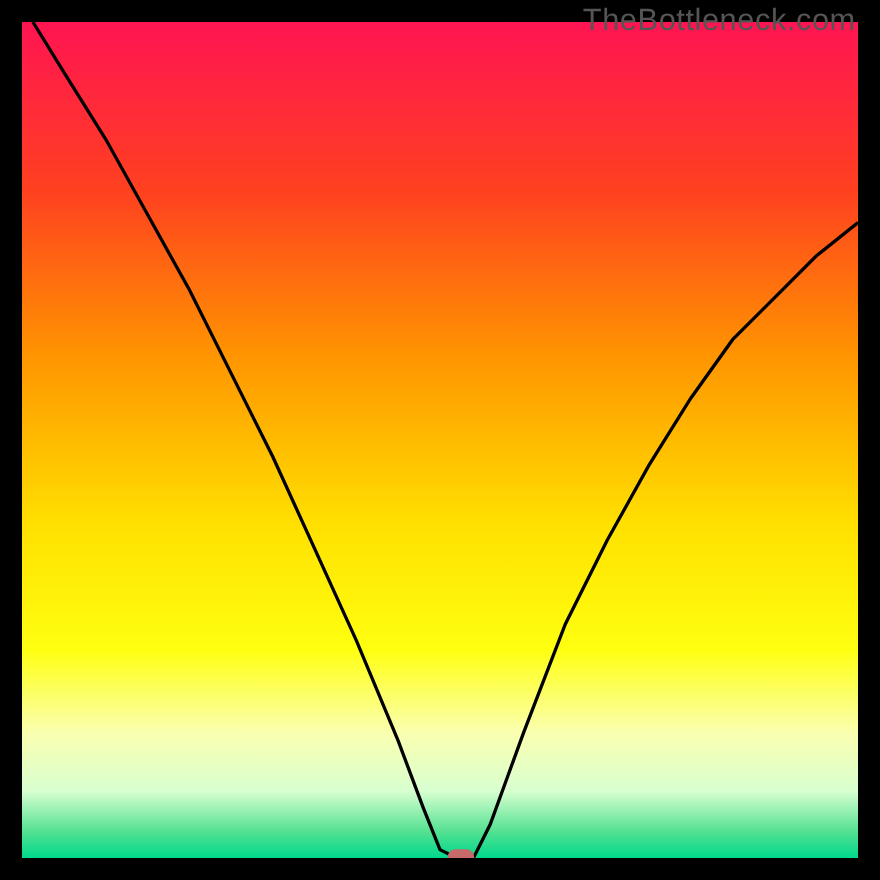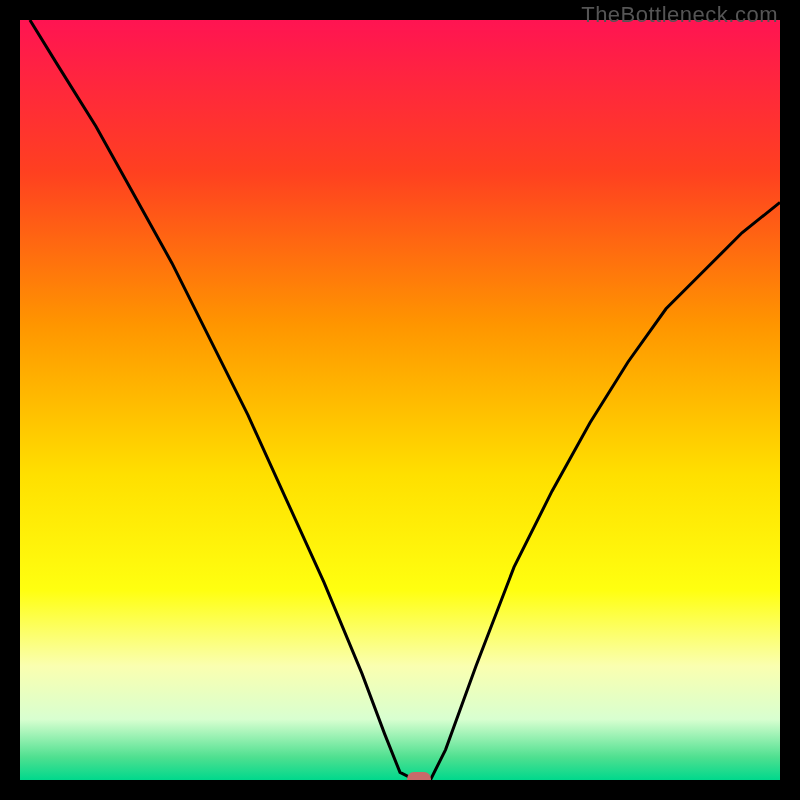--- a/index.html
+++ b/index.html
@@ -31,21 +31,21 @@
     left: 0;
     top: 0;
     width: 100%;
     height: 100%;
   }
   .watermark {
     position: absolute;
     top: 2px;
     right: 22px;
     color: #555;
-    font-size: 22px;
+    font-size: 28px;
     font-weight: 500;
     letter-spacing: 0.5px;
   }
   .marker {
     position: absolute;
     background: #c96a6a;
     border-radius: 8px;
   }
 </style>
 </head>

